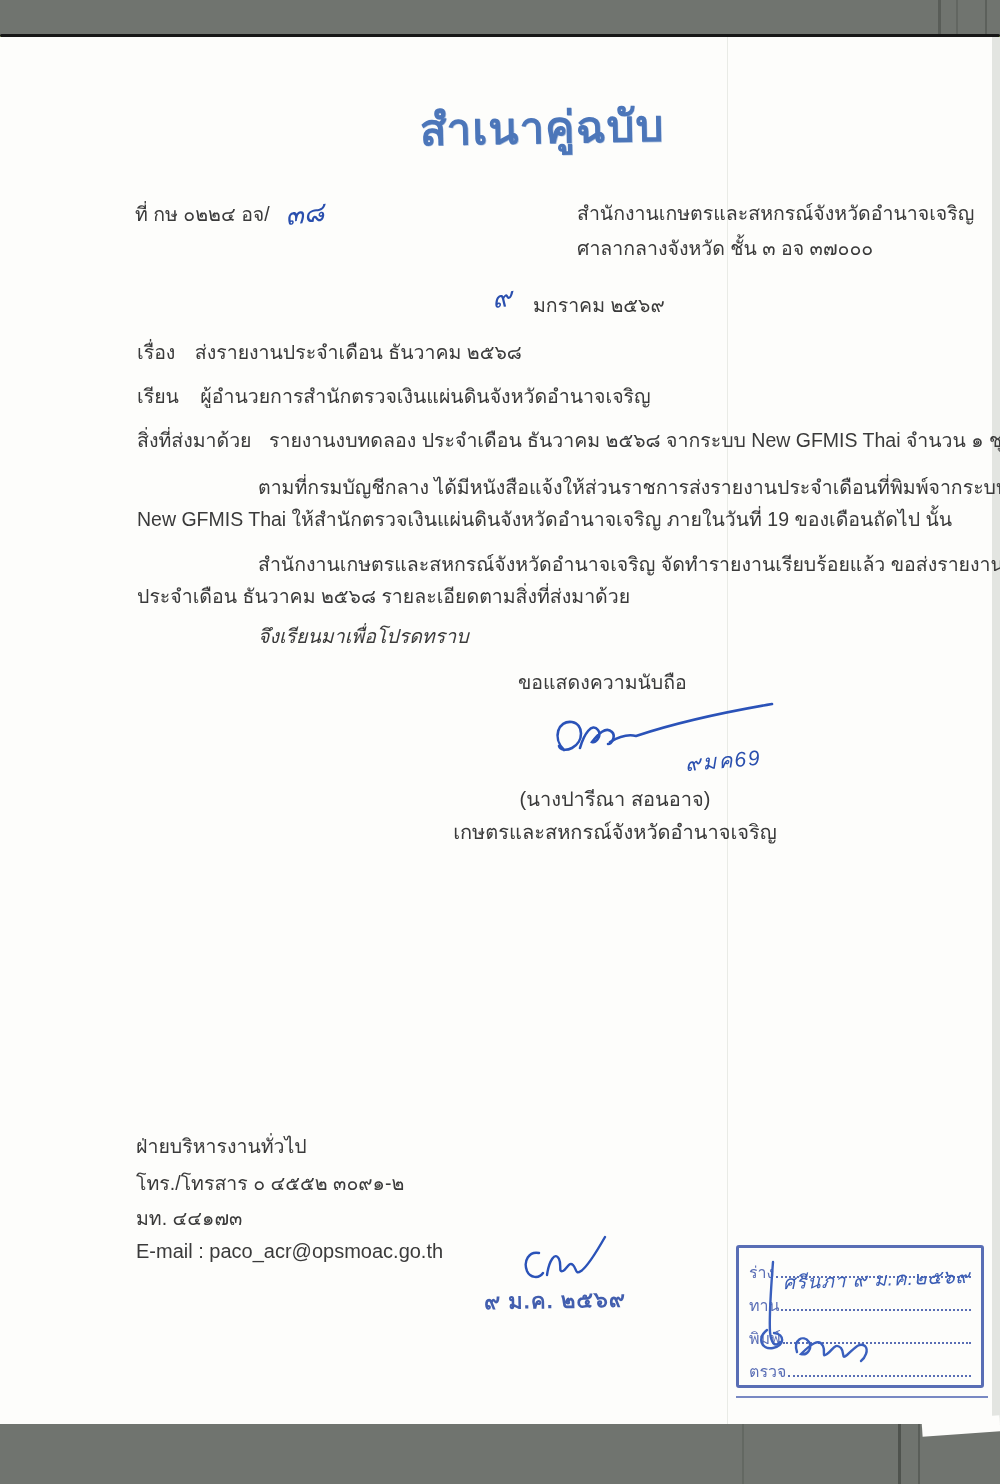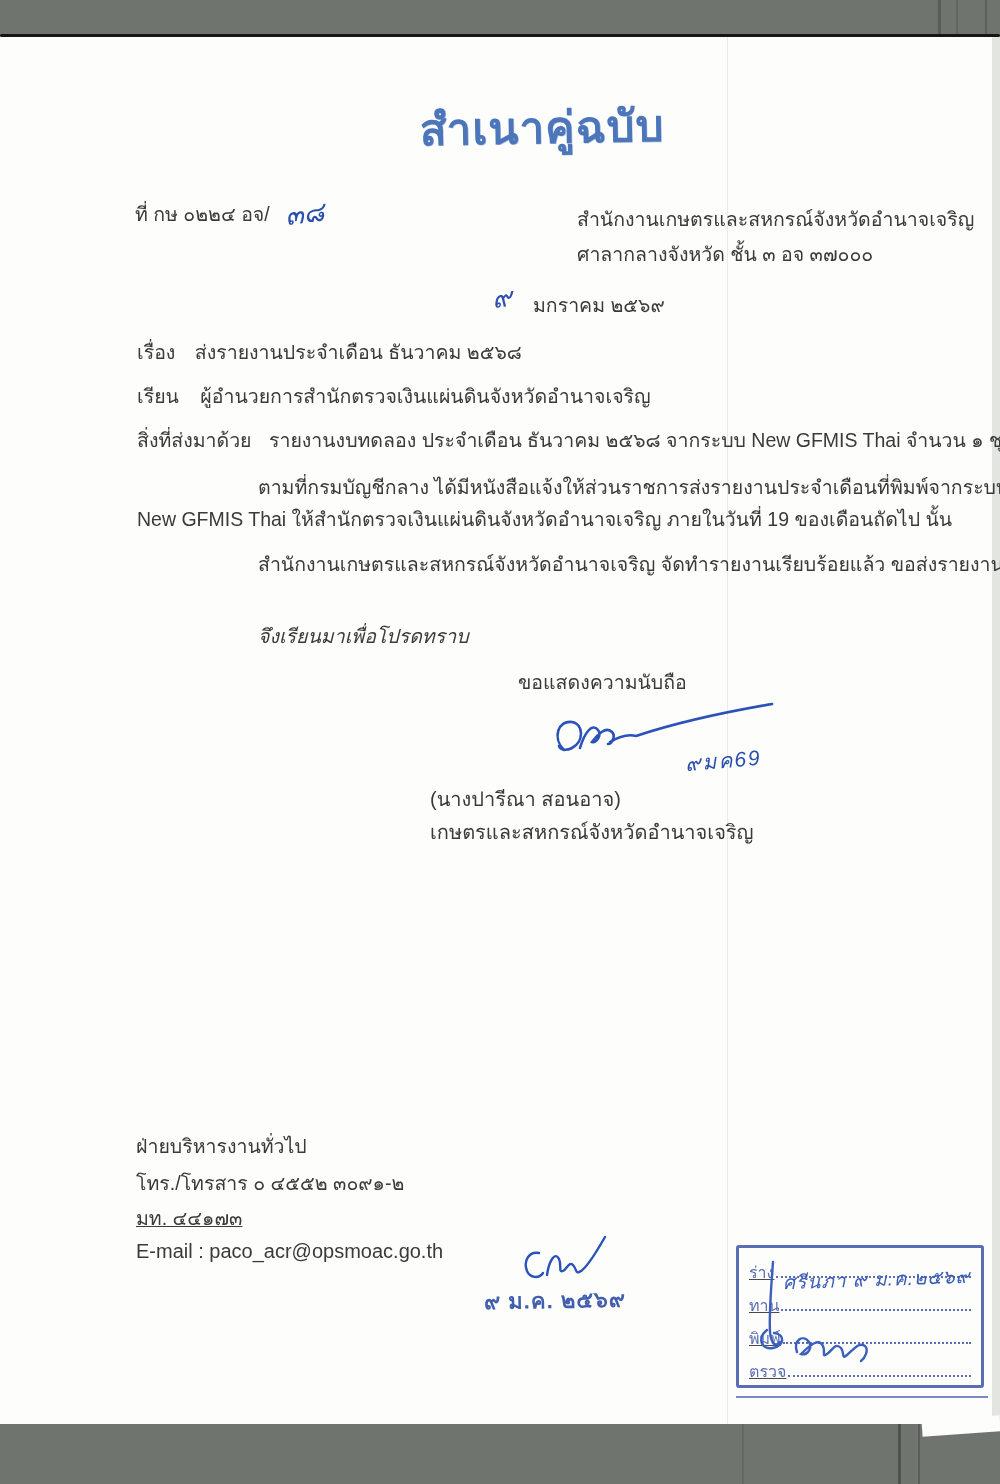--- a/index.html
+++ b/index.html
@@ -26,31 +26,31 @@
   .abs{position:absolute;}
   .print{font-size:19.5px;line-height:1.35;white-space:nowrap;}
   .copy-stamp{
     left:402px;top:92px;width:280px;text-align:center;
     font-size:44px;font-weight:bold;color:#3f6cb5;
     transform:rotate(-1deg);opacity:.93;letter-spacing:1px;
     text-shadow:0.6px 0.6px 0 rgba(63,108,181,.45);
   }
   .pen{color:#2a4fae;}
   .hw{font-style:italic;white-space:nowrap;}
-  .office{left:577px;top:202px;line-height:35px;}
+  .office{left:577px;top:196px;line-height:35px;}
   .footer-line{left:136px;}
-  .center-block{line-height:33px;}
+  .center-block{text-align:center;line-height:33px;}
   .date-stamp{
     left:484px;top:1283px;font-size:22px;font-weight:bold;color:#2e4da6;
     letter-spacing:1px;transform:rotate(-1deg);opacity:.9;white-space:nowrap;
   }
   .approval-box{
     left:736px;top:1245px;width:248px;height:143px;
     border:3px solid #4c62b0;border-radius:3px;opacity:.92;
-    box-sizing:border-box;background:rgba(255,255,255,0);text-decoration:underline;
+    box-sizing:border-box;background:rgba(255,255,255,0);
   }
   .approval-underline{left:736px;top:1396px;width:252px;height:2px;background:#4c62b0;opacity:.75;}
   .ap-row{display:flex;align-items:flex-end;height:33px;padding:0 8px 0 10px;}
   .ap-label{font-size:16px;color:#4c62b0;white-space:nowrap;line-height:1;}
   .ap-dots{flex:1 1 auto;border-bottom:2px dotted #4c62b0;margin:0 2px 3px 2px;height:1px;}
   .box-hw{
     position:absolute;left:44px;top:16px;font-size:19px;color:#2a4fae;
     font-style:italic;transform:rotate(-2deg);white-space:nowrap;letter-spacing:1px;
   }
   svg{display:block;}
@@ -95,41 +95,42 @@
     <span style="margin-left:16px;margin-top:16px;">ผู้อำนวยการสำนักตรวจเงินแผ่นดินจังหวัดอำนาจเจริญ</span>
   </div>
   <div class="abs print" style="left:137px;top:427px;">
     <span>สิ่งที่ส่งมาด้วย</span>
     <span style="margin-left:12px;">รายงานงบทดลอง ประจำเดือน ธันวาคม ๒๕๖๘ จากระบบ New GFMIS Thai จำนวน ๑ ชุด</span>
   </div>
 
   <div class="abs print" style="left:258px;top:474px;">ตามที่กรมบัญชีกลาง ได้มีหนังสือแจ้งให้ส่วนราชการส่งรายงานประจำเดือนที่พิมพ์จากระบบ</div>
   <div class="abs print" style="left:137px;top:506px;">New GFMIS Thai ให้สำนักตรวจเงินแผ่นดินจังหวัดอำนาจเจริญ ภายในวันที่ 19 ของเดือนถัดไป นั้น</div>
   <div class="abs print" style="left:258px;top:551px;">สำนักงานเกษตรและสหกรณ์จังหวัดอำนาจเจริญ จัดทำรายงานเรียบร้อยแล้ว ขอส่งรายงาน</div>
+  <div class="abs print" style="left:137px;top:583px;">ประจำเดือน ธันวาคม ๒๕๖๘ รายละเอียดตามสิ่งที่ส่งมาด้วย</div>
   <div class="abs print" style="left:258px;top:623px;font-style:italic;">จึงเรียนมาเพื่อโปรดทราบ</div>
 
   <div class="abs print" style="left:518px;top:669px;">ขอแสดงความนับถือ</div>
 
   <svg class="abs" style="left:540px;top:692px;" width="240" height="80" viewBox="0 0 240 80">
     <g fill="none" stroke="#2a52b8" stroke-width="2.6" stroke-linecap="round">
       <path d="M24,58 C12,46 18,28 32,30 C44,32 44,50 32,56 C26,59 20,58 19,54"></path>
       <path d="M40,56 C44,42 52,30 58,38 C62,43 56,52 52,50 C58,42 66,34 72,40 C76,44 72,52 68,52"></path>
       <path d="M70,50 C80,44 88,42 96,44 C108,40 150,26 232,12"></path>
     </g>
   </svg>
   <span class="abs pen hw" style="left:685px;top:744px;font-size:21px;letter-spacing:2px;transform:rotate(-5deg);">๙มค69</span>
 
   <div class="abs print center-block" style="left:430px;top:783px;width:370px;">
     <div style="font-size:20px;">(นางปารีณา  สอนอาจ)</div>
     <div style="font-size:20px;">เกษตรและสหกรณ์จังหวัดอำนาจเจริญ</div>
   </div>
 
   <div class="abs print footer-line" style="top:1133px;">ฝ่ายบริหารงานทั่วไป</div>
   <div class="abs print footer-line" style="top:1170px;">โทร./โทรสาร ๐  ๔๕๕๒  ๓๐๙๑-๒</div>
-  <div class="abs print footer-line" style="top:1205px;text-decoration:underline;">มท. ๔๔๑๗๓</div>
+  <div class="abs print footer-line" style="top:1205px;">มท. ๔๔๑๗๓</div>
   <div class="abs print footer-line" style="top:1238px;font-size:20px;">E-mail : paco_acr@opsmoac.go.th</div>
 
   <svg class="abs" style="left:505px;top:1225px;" width="110" height="80" viewBox="0 0 110 80">
     <g fill="none" stroke="#2a52b8" stroke-width="2.4" stroke-linecap="round">
       <path d="M34,28 C24,26 18,36 22,46 C25,53 34,54 38,48"></path>
       <path d="M42,50 C44,36 50,26 54,34 C57,40 53,48 58,46 C62,44 64,36 68,40 C72,44 70,50 76,46 C82,42 92,26 100,12"></path>
     </g>
   </svg>
 
   <div class="abs date-stamp">๙ ม.ค. ๒๕๖๙</div>

